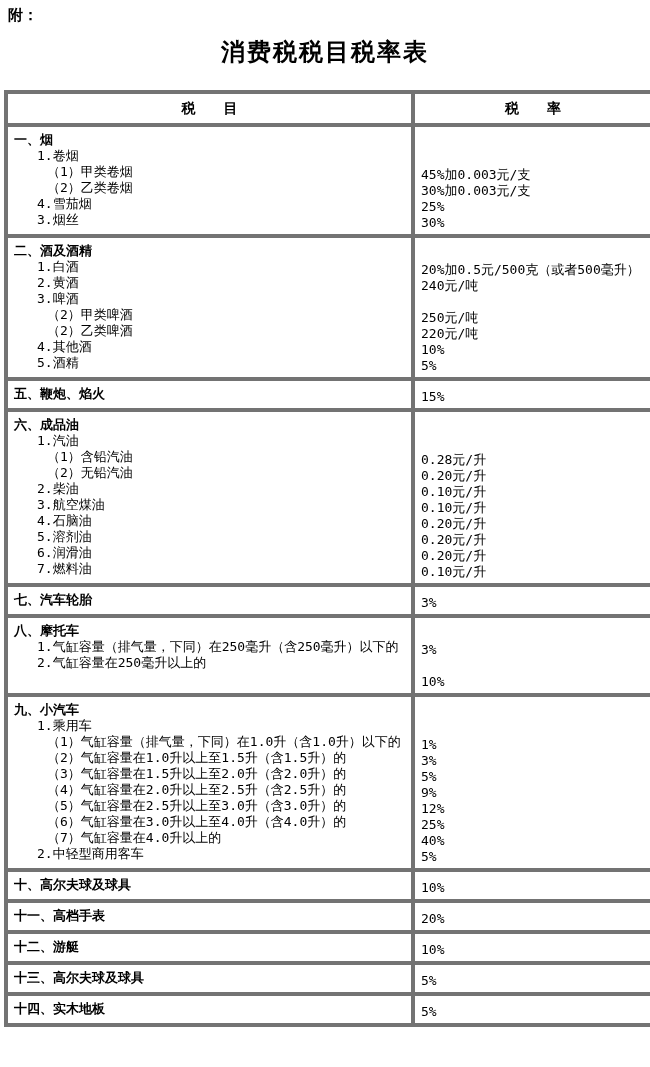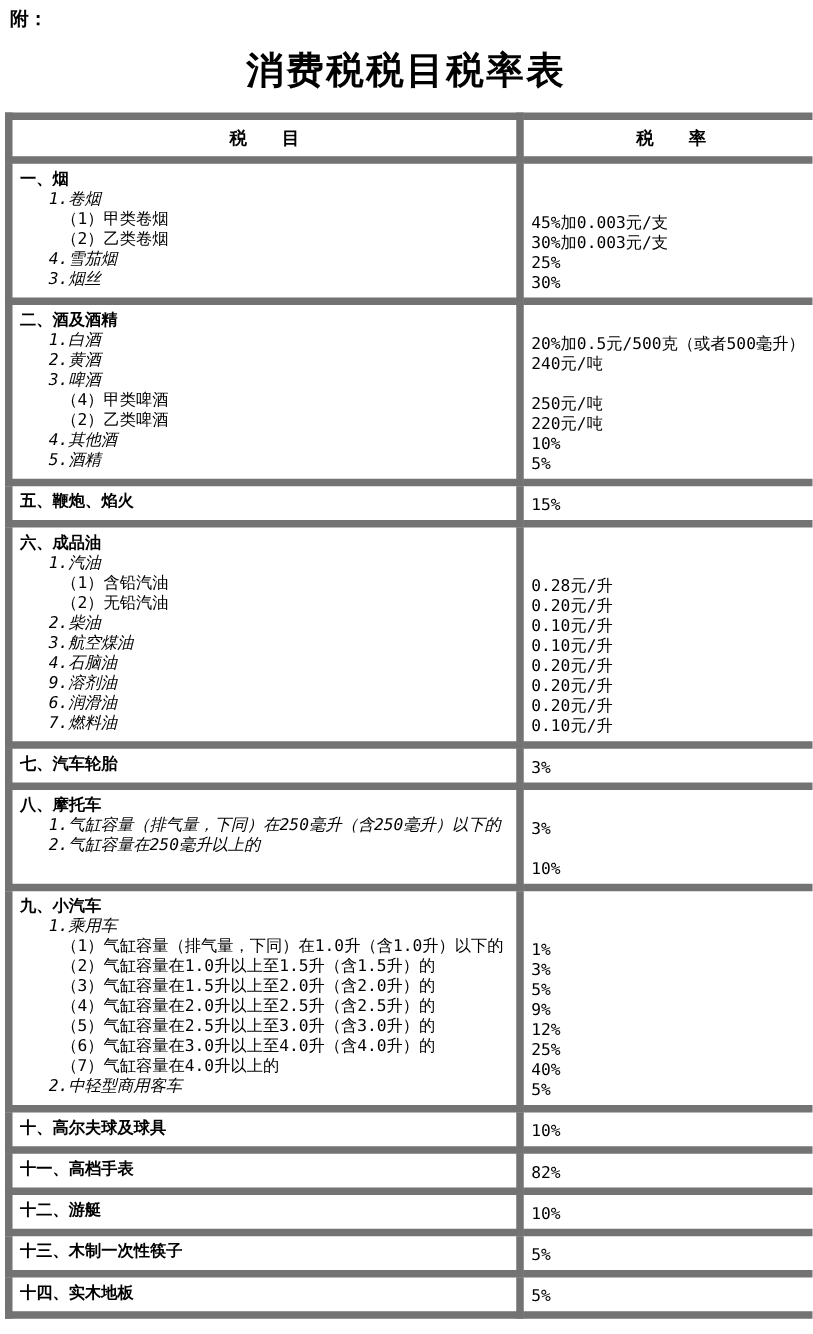--- a/index.html
+++ b/index.html
@@ -21,35 +21,35 @@
     font-size: 15px;
     font-weight: bold;
     font-family: "DejaVu Sans", "Liberation Sans", sans-serif;
   }
   .doc-title {
     position: absolute;
     top: 36px;
     left: 0;
     width: 100%;
     text-align: center;
-    font-size: 30px;
+    font-size: 24px;
     font-weight: bold;
     letter-spacing: 2px;
     font-family: "DejaVu Sans", "Liberation Sans", sans-serif;
   }
   table.tax-table {
     position: absolute;
     top: 90px;
     left: 4px;
     width: 641px;
     border-collapse: collapse;
     table-layout: fixed;
   }
   .tax-table th, .tax-table td {
-    border: 6px solid #737373;
+    border: 4px solid #737373;
     vertical-align: top;
     padding: 0;
   }
   .tax-table th {
     font-size: 14px;
     font-weight: bold;
     text-align: center;
     padding: 6px 0 5px 0;
     font-family: "DejaVu Sans", "Liberation Sans", sans-serif;
   }
@@ -57,21 +57,21 @@
   th.col-rate { width: 236px; }
   td.item-cell { padding: 5px 4px 6px 0; }
   td.rate-cell { padding: 8px 4px 3px 6px; }
   .line {
     font-size: 13px;
     line-height: 16px;
     white-space: pre;
     overflow: hidden;
   }
   .ind0 { padding-left: 6px; font-weight: bold; }
-  .ind1 { padding-left: 29px; font-style: italic; }
+  .ind1 { padding-left: 29px; }
   .ind2 { padding-left: 39px; }
 </style>
 </head>
 <body>
 
 <div class="attach-label">附：</div>
 
 <div class="doc-title">消费税税目税率表</div>
 
 <table class="tax-table">
@@ -99,21 +99,21 @@
           <div class="line">25%</div>
           <div class="line">30%</div>
         </td>
       </tr>
       <tr>
         <td class="item-cell">
           <div class="line ind0">二、酒及酒精</div>
           <div class="line ind1">1.白酒</div>
           <div class="line ind1">2.黄酒</div>
           <div class="line ind1">3.啤酒</div>
-          <div class="line ind2">（4）甲类啤酒</div>
+          <div class="line ind2">（2）甲类啤酒</div>
           <div class="line ind2">（2）乙类啤酒</div>
           <div class="line ind1">4.其他酒</div>
           <div class="line ind1">5.酒精</div>
         </td>
         <td class="rate-cell">
           <div class="line">&nbsp;</div>
           <div class="line">20%加0.5元/500克（或者500毫升）</div>
           <div class="line">240元/吨</div>
           <div class="line">&nbsp;</div>
           <div class="line">250元/吨</div>
@@ -132,21 +132,21 @@
       </tr>
       <tr>
         <td class="item-cell">
           <div class="line ind0">六、成品油</div>
           <div class="line ind1">1.汽油</div>
           <div class="line ind2">（1）含铅汽油</div>
           <div class="line ind2">（2）无铅汽油</div>
           <div class="line ind1">2.柴油</div>
           <div class="line ind1">3.航空煤油</div>
           <div class="line ind1">4.石脑油</div>
-          <div class="line ind1">9.溶剂油</div>
+          <div class="line ind1">5.溶剂油</div>
           <div class="line ind1">6.润滑油</div>
           <div class="line ind1">7.燃料油</div>
         </td>
         <td class="rate-cell">
           <div class="line">&nbsp;</div>
           <div class="line">&nbsp;</div>
           <div class="line">0.28元/升</div>
           <div class="line">0.20元/升</div>
           <div class="line">0.10元/升</div>
           <div class="line">0.10元/升</div>
@@ -209,34 +209,34 @@
         </td>
         <td class="rate-cell">
           <div class="line">10%</div>
         </td>
       </tr>
       <tr>
         <td class="item-cell">
           <div class="line ind0">十一、高档手表</div>
         </td>
         <td class="rate-cell">
-          <div class="line">82%</div>
+          <div class="line">20%</div>
         </td>
       </tr>
       <tr>
         <td class="item-cell">
           <div class="line ind0">十二、游艇</div>
         </td>
         <td class="rate-cell">
           <div class="line">10%</div>
         </td>
       </tr>
       <tr>
         <td class="item-cell">
-          <div class="line ind0">十三、木制一次性筷子</div>
+          <div class="line ind0">十三、高尔夫球及球具</div>
         </td>
         <td class="rate-cell">
           <div class="line">5%</div>
         </td>
       </tr>
       <tr>
         <td class="item-cell">
           <div class="line ind0">十四、实木地板</div>
         </td>
         <td class="rate-cell">

